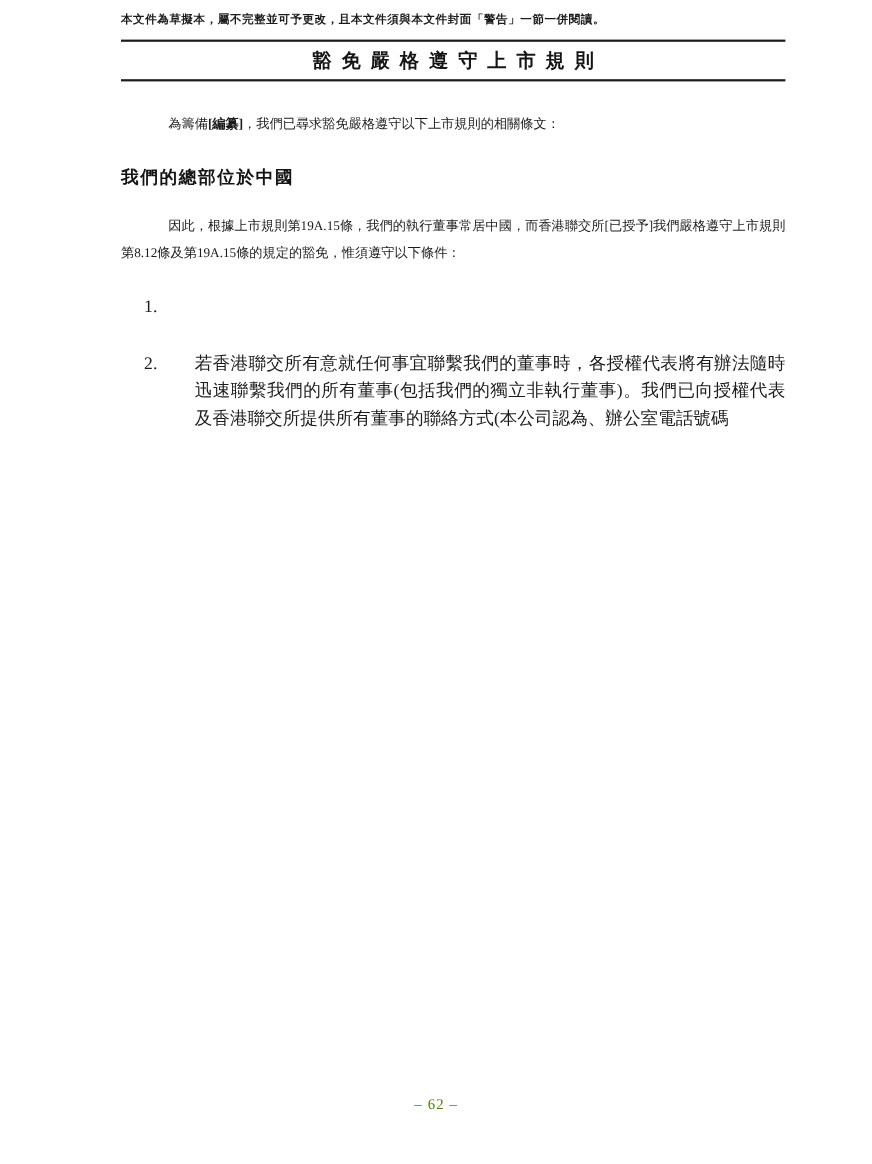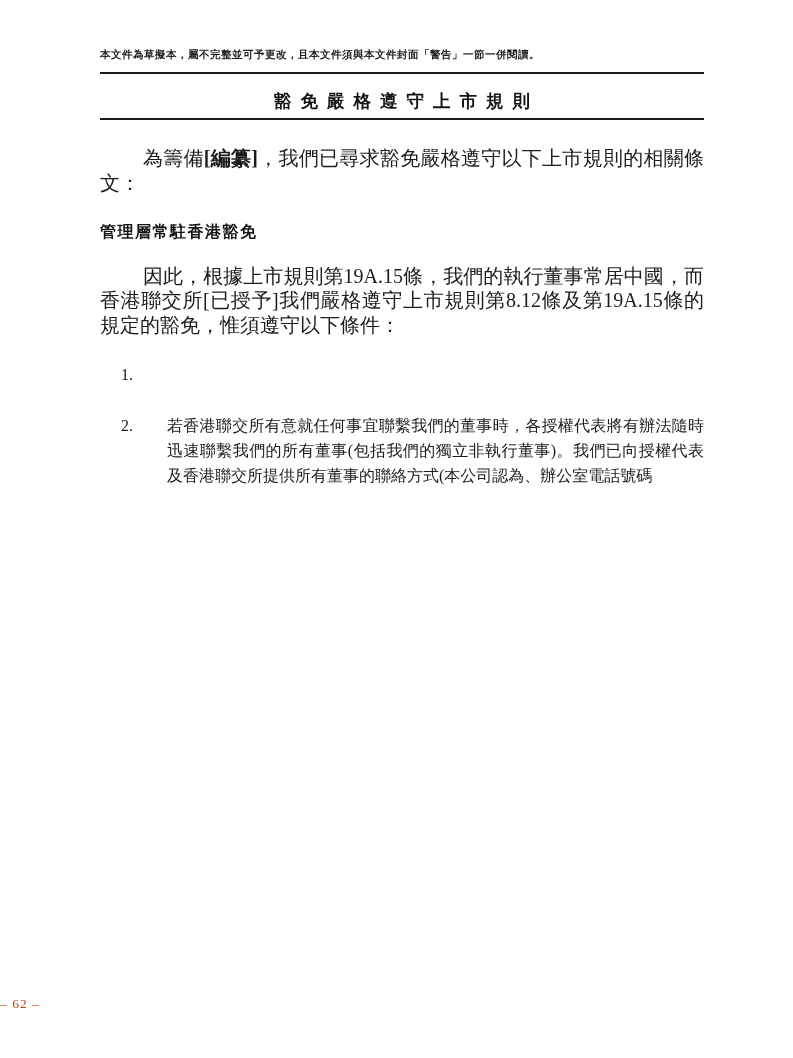--- a/index.html
+++ b/index.html
@@ -11,52 +11,51 @@
     position: relative;
     width: 793px;
     height: 1058px;
     background: #ffffff;
     font-family: "Liberation Serif", "DejaVu Serif", serif;
     color: #1c1c1c;
     overflow: hidden;
   }
   .content {
     position: absolute;
-    left: 100px;
+    left: 110px;
     top: 0;
     width: 604px;
-    margin-top: 36px;
   }
   .disclaimer {
     margin: 12px 0 0 0;
     font-size: 10.5px;
     font-weight: 700;
     letter-spacing: 0.5px;
     line-height: 14px;
     color: #1c1c1c;
   }
   .title-box {
     margin-top: 10px;
     border-top: 2px solid #1a1a1a;
     border-bottom: 2px solid #1a1a1a;
-    padding: 16px 0 6px 0;
+    padding: 6px 0 6px 0;
   }
   .doc-title {
     margin: 0;
     font-size: 17.5px;
     font-weight: 700;
     text-align: center;
     letter-spacing: 9px;
     text-indent: 9px;
     line-height: 22px;
     color: #151515;
   }
   .para {
     margin: 0 0 25px 0;
-    font-size: 20px;
+    font-size: 12px;
     line-height: 24.5px;
     text-align: justify;
     color: #1c1c1c;
   }
   .para.indent { text-indent: 43px; }
   .first-para { margin-top: 26px; }
   .section-heading {
     margin: 0 0 19px 0;
     font-size: 16px;
     font-weight: 700;
@@ -84,40 +83,41 @@
   }
   .condition .cond-text {
     flex: 1;
     text-align: justify;
   }
   .page-number {
     position: absolute;
     left: 0;
     right: 0;
     top: 996px;
+    text-align: center;
     font-size: 13.5px;
-    color: #c2410c;
+    color: #4d7c0f;
     letter-spacing: 1px;
   }
 </style>
 </head>
 <body>
 
 <div class="page">
   <div class="content">
 
     <p class="disclaimer">本文件為草擬本，屬不完整並可予更改，且本文件須與本文件封面「警告」一節一併閱讀。</p>
 
     <div class="title-box">
       <h1 class="doc-title">豁免嚴格遵守上市規則</h1>
     </div>
 
     <p class="para indent first-para"><span>為籌備</span><span class="redact">[編纂]</span><span>，我們已尋求豁免嚴格遵守以下上市規則的相關條文：</span></p>
 
-    <h2 class="section-heading">管理層常駐香港豁免</h2>
+    <h2 class="section-heading">我們的總部位於中國</h2>
 
 
 
     <p class="para indent">因此，根據上市規則第19A.15條，我們的執行董事常居中國，而香港聯交所[已授予]我們嚴格遵守上市規則第8.12條及第19A.15條的規定的豁免，惟須遵守以下條件：</p>
 
     <ol class="conditions">
       <li class="condition">
         <span class="num">1.</span>
       </li>
       <li class="condition">

